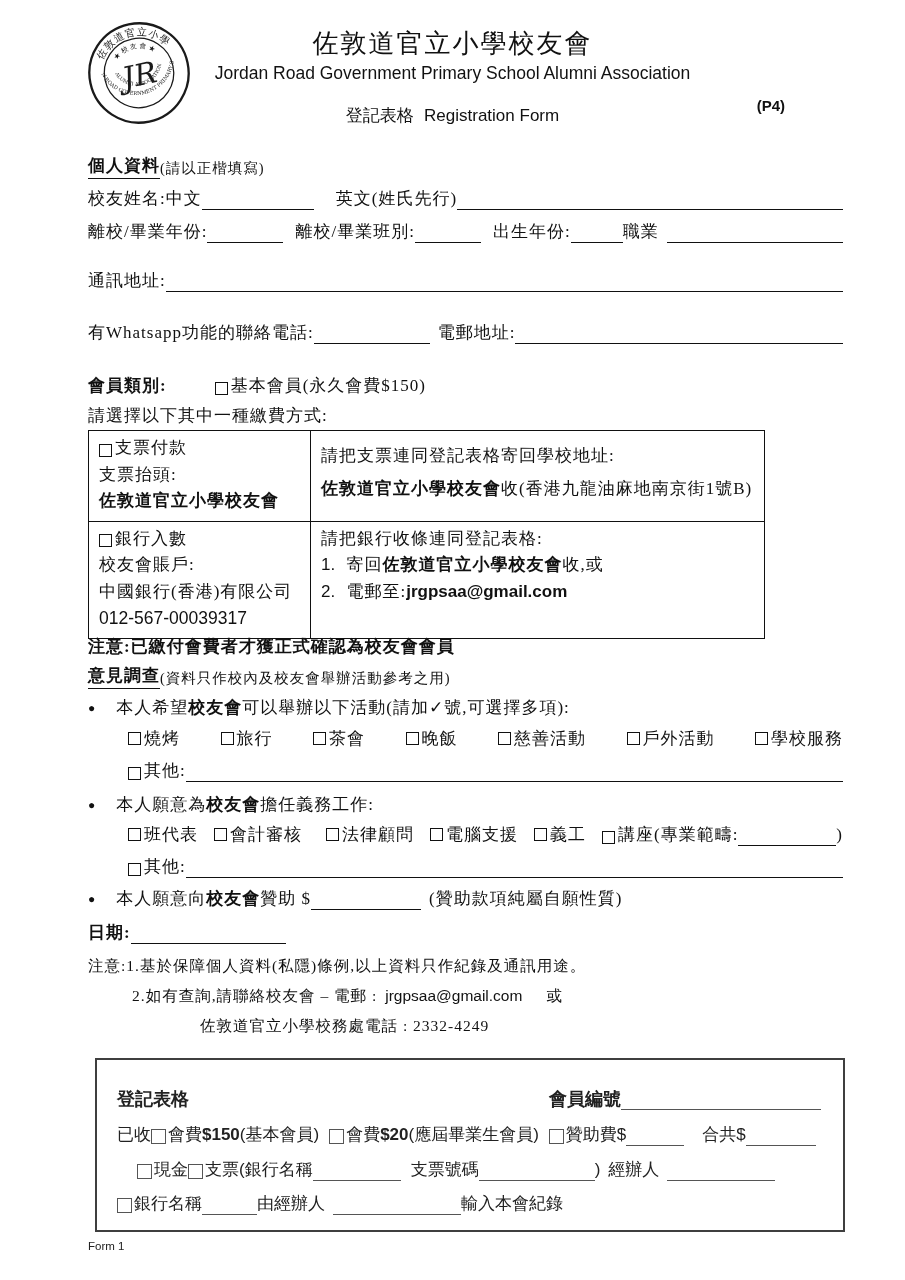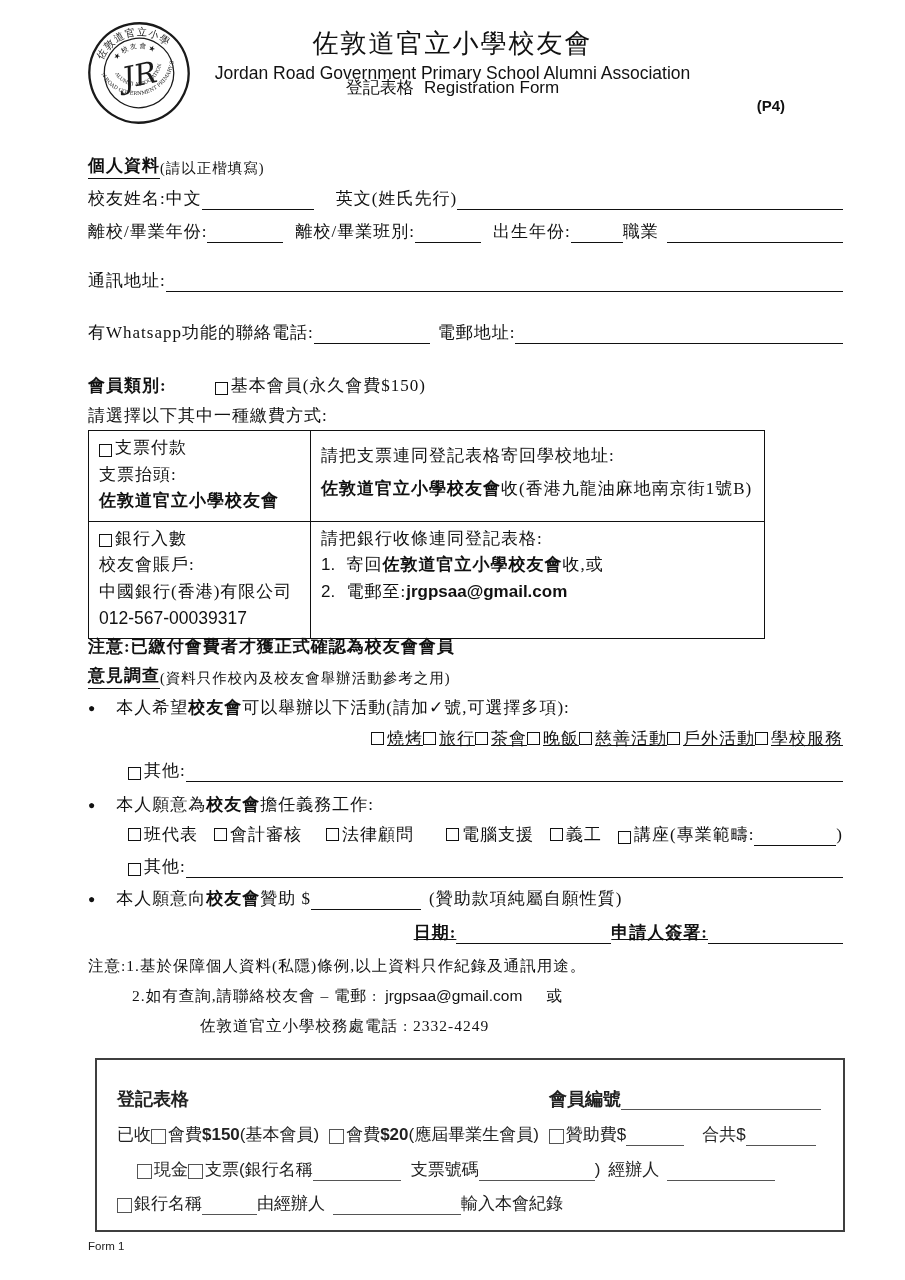--- a/index.html
+++ b/index.html
@@ -21,33 +21,33 @@
   .u { display:inline-block; border-bottom:1px solid #111; height:20px; }
   .fill { flex:1 1 auto; }
   .cb { display:inline-block; width:13px; height:13px; border:1px solid #111; vertical-align:-1px; margin-right:3px; flex:0 0 auto; align-self:center; margin-top:4px; }
   .secTitle { font-weight:bold; border-bottom:1.5px solid #111; padding-bottom:1px; }
   .bullet { font-size:12px; align-self:center; margin-right:20px; margin-top:2px; }
   .gap8 { margin-left:8px; } .gap12 { margin-left:12px; }
 
   
   .title-zh { position:absolute; top:26px; left:0; width:100%; text-align:center; font-size:26px; letter-spacing:2px; }
   .title-en { position:absolute; top:63px; left:0; width:100%; text-align:center; font-size:17.5px; font-family:"Liberation Sans",sans-serif; }
-  .subtitle { position:absolute; top:76px; left:0; width:100%; text-align:center; font-size:17px; }
+  .subtitle { position:absolute; top:104px; left:0; width:100%; text-align:center; font-size:17px; }
   .page-tag { position:absolute; top:97px; right:120px; font-weight:bold; font-size:15px; font-family:"Liberation Sans",sans-serif; }
   .logo { position:absolute; top:20px; left:86px; }
 
   
   .paytable { position:absolute; top:430px; left:88px; right:75px; border-collapse:collapse; table-layout:fixed; }
   .paytable td { border:1.5px solid #111; vertical-align:top; padding:4px 12px 6px 10px; font-size:17px; line-height:26.5px; letter-spacing:1px; }
   .paytable .c1 { width:222px; }
   .acct { font-family:"Liberation Sans",sans-serif; font-size:17.5px; letter-spacing:0; }
   .tline { display:flex; align-items:flex-end; white-space:nowrap; }
 
   
-  .spread { justify-content:flex-end;text-decoration:underline; }
+  .spread { justify-content:space-between; }
 
   
   .office {
     position:absolute; top:1058px; left:95px; right:60px; height:174px;
     border:2px solid #3f3f3f; padding:12px 22px 0 20px;
     font-family:"Liberation Sans","DejaVu Sans",sans-serif; color:#222; font-size:17px;
   }
   .oline { display:flex; align-items:flex-end; line-height:22px; white-space:nowrap; }
   .ou { display:inline-block; border-bottom:1px solid #555; height:20px; }
   .ocb { display:inline-block; width:15px; height:15px; border:1px solid #555; flex:0 0 auto; align-self:center; margin-top:3px; margin-right:2px; }
@@ -219,21 +219,21 @@
   <div class="line" style="top:792px;">
     <span class="bullet">●</span>
     <span>本人願意為</span>
       <span class="b">校友會</span>
       <span>擔任義務工作:</span>
   </div>
 
   <div class="line" style="top:824px; left:128px;">
     <span style="margin-right:16px;"><span class="cb"></span><span>班代表</span></span>
     <span style="margin-right:16px;"><span class="cb"></span><span>會計審核</span></span>
-    <span style="margin-right:32px;padding-left:8px;"><span class="cb"></span><span>法律顧問</span></span>
+    <span style="margin-right:16px;padding-left:8px;"><span class="cb"></span><span>法律顧問</span></span>
     <span style="margin-right:16px;"><span class="cb"></span><span>電腦支援</span></span>
     <span style="margin-right:16px;"><span class="cb"></span><span>義工</span></span>
     <span class="fill" style="display:flex; align-items:flex-end;">
       <span class="cb"></span>
       <span>講座(專業範疇:</span>
       <span class="u fill"></span>
       <span>)</span>
     </span>
   </div>
 
@@ -249,24 +249,20 @@
       <span class="b">校友會</span>
       <span>贊助 $</span>
     <span class="u" style="width:110px;"></span>
     <span class="gap8">(贊助款項純屬自願性質)</span>
   </div>
 
   <div class="line spread" style="top:922px;">
     <span style="display:flex; align-items:flex-end;">
       <span class="b">日期:</span>
       <span class="u" style="width:155px; border-bottom-width:1.5px;"></span>
-    </span>
-    <span style="display:flex; align-items:flex-end;">
-      <span class="b">申請人簽署:</span>
-      <span class="u" style="width:135px;"></span>
     </span>
   </div>
 
   <div class="line" style="top:955px; font-size:15.5px;">
     <span>注意:1.基於保障個人資料(私隱)條例,以上資料只作紀錄及通訊用途。</span>
   </div>
 
   <div class="line" style="top:985px; left:132px; font-size:15.5px;">
     <span>2.如有查詢,請聯絡校友會 –  電郵 :</span>
     <span class="sans gap8">jrgpsaa@gmail.com</span>

